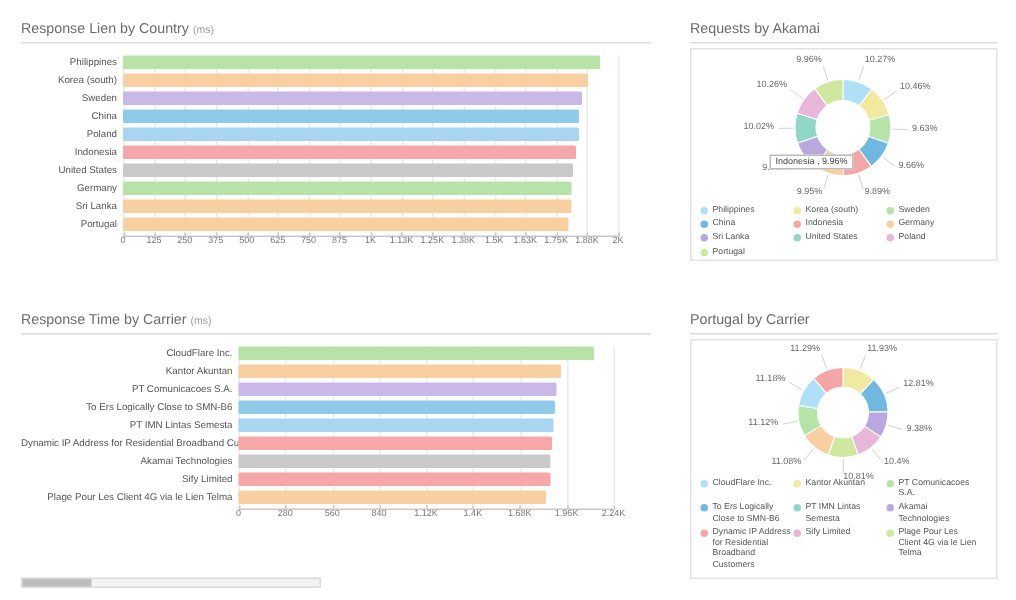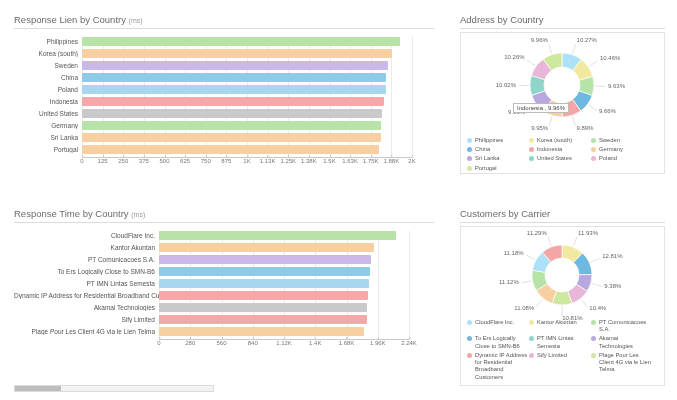--- a/index.html
+++ b/index.html
@@ -243,21 +243,21 @@
           <div class="tick" style="left: 268.125px;">1.63K</div>
           <div class="tick" style="left: 288.75px;">1.75K</div>
           <div class="tick" style="left: 309.375px;">1.88K</div>
           <div class="tick" style="left: 330px;">2K</div>
         </div>
       </div>
   </div>
 
   <div class="panel" style="left:460px; top:14px; width:205px;">
     <div class="panel-title">
-      <span>Address by Country</span>
+      <span>Requests by Akamai</span>
     </div>
   </div>
   <div class="panel-box" style="left:460px; top:32px; width:205px; height:142px;">
     <div id="donut1" class="donut-wrap" style="position:absolute; left:0; top:0; width:203px; height:106px;">
         <svg width="203" height="106" class="svgwrap">
           <path d="M101,20 A32,32 0 0 1 120.23569546848819,26.4268105265772 L111.82007870102461,37.61508092119968 A18,18 0 0 0 101,34 Z" fill="#aee0f7" stroke="#ffffff" stroke-width="0.7"></path>
           <line x1="111.45735137911555" y1="20.70073799378474" x2="114.6262457364233" y2="11.216113143416486" stroke="#c0c0c0" stroke-width="0.5"></line>
           <path d="M120.23569546848819,26.4268105265772 A32,32 0 0 1 131.84856735648637,43.49318555202218 L118.35231913802357,47.21491687301248 A18,18 0 0 0 111.82007870102461,37.61508092119968 Z" fill="#f2e9a0" stroke="#ffffff" stroke-width="0.7"></path>
           <line x1="128.28282208932308" y1="33.43531258430821" x2="136.55034393457248" y2="27.80964973106827" stroke="#c0c0c0" stroke-width="0.5"></line>
           <path d="M131.84856735648637,43.49318555202218 A32,32 0 0 1 131.214444556912,62.539797916340206 L117.99562506326302,57.92863632794136 A18,18 0 0 0 118.35231913802357,47.21491687301248 Z" fill="#b5e3a8" stroke="#ffffff" stroke-width="0.7"></path>
@@ -328,21 +328,21 @@
         </div>
         <div class="legend-item" style="width: 62px;">
           <span class="legend-dot" style="background: rgb(207, 232, 160);"></span>
           <span class="legend-label">Portugal</span>
         </div>
       </div>
   </div>
 
   <div class="panel" style="left:14px; top:208px; width:420px;">
     <div class="panel-title">
-      <span>Response Time by Country</span>
+      <span>Response Time by Carrier</span>
       <span class="unit">(ms)</span>
     </div>
     <div id="hbar2" class="hbar-chart" style="margin-top:8px;">
         <div style="position: relative; width: 395px;">
           <div style="position: absolute; left: 145px; top: 0px; width: 250px; height: 108px;">
             <div class="gridline" style="left: 0px;"></div>
             <div class="gridline" style="left: 31.25px;"></div>
             <div class="gridline" style="left: 62.5px;"></div>
             <div class="gridline" style="left: 93.75px;"></div>
             <div class="gridline" style="left: 125px;"></div>
@@ -415,21 +415,21 @@
           <div class="tick" style="left: 156.25px;">1.4K</div>
           <div class="tick" style="left: 187.5px;">1.68K</div>
           <div class="tick" style="left: 218.75px;">1.96K</div>
           <div class="tick" style="left: 250px;">2.24K</div>
         </div>
       </div>
   </div>
 
   <div class="panel" style="left:460px; top:208px; width:205px;">
     <div class="panel-title">
-      <span>Customers by Carrier</span>
+      <span>Portugal by Carrier</span>
     </div>
   </div>
   <div class="panel-box" style="left:460px; top:226px; width:205px; height:160px;">
     <div id="donut2" class="donut-wrap" style="position:absolute; left:0; top:0; width:203px; height:94px;">
         <svg width="203" height="94" class="svgwrap">
           <path d="M101,18 A30,30 0 0 1 121.44002971138647,26.040829127728024 L112.582683503119,35.55646983904588 A17,17 0 0 0 101,31 Z" fill="#f2e9a0" stroke="#ffffff" stroke-width="0.7"></path>
           <line x1="112.34844834602704" y1="19.151902660009686" x2="116.00923813506802" y2="9.846064808399909" stroke="#c0c0c0" stroke-width="0.5"></line>
           <path d="M121.44002971138647,26.040829127728024 A30,30 0 0 1 130.99599697748135,47.50993334440188 L117.99773162057276,47.722295561827735 A17,17 0 0 0 112.582683503119,35.55646983904588 Z" fill="#6fb8e0" stroke="#ffffff" stroke-width="0.7"></path>
           <line x1="129.32122942584843" y1="35.394129787735515" x2="138.45710988579953" y2="31.327720041843747" stroke="#c0c0c0" stroke-width="0.5"></line>
           <path d="M130.99599697748135,47.50993334440188 A30,30 0 0 1 126.20791776421527,64.26532760175954 L115.28448673305532,57.21701897433041 A17,17 0 0 0 117.99773162057276,47.722295561827735 Z" fill="#b9a8e0" stroke="#ffffff" stroke-width="0.7"></path>

